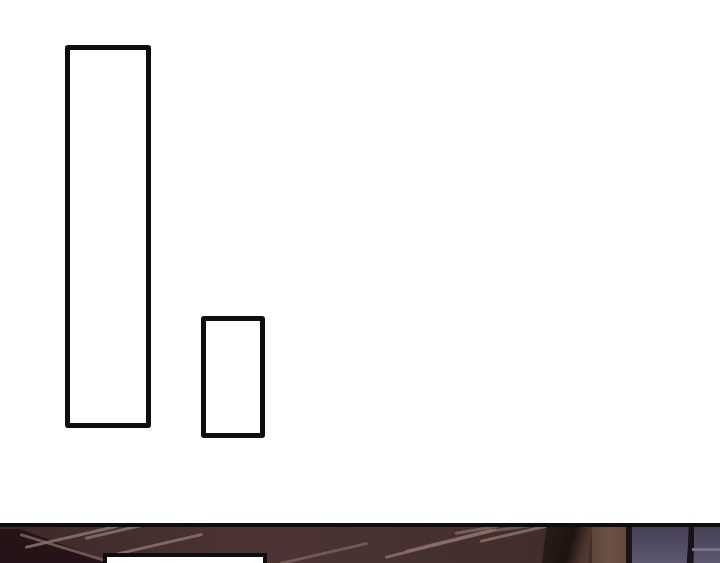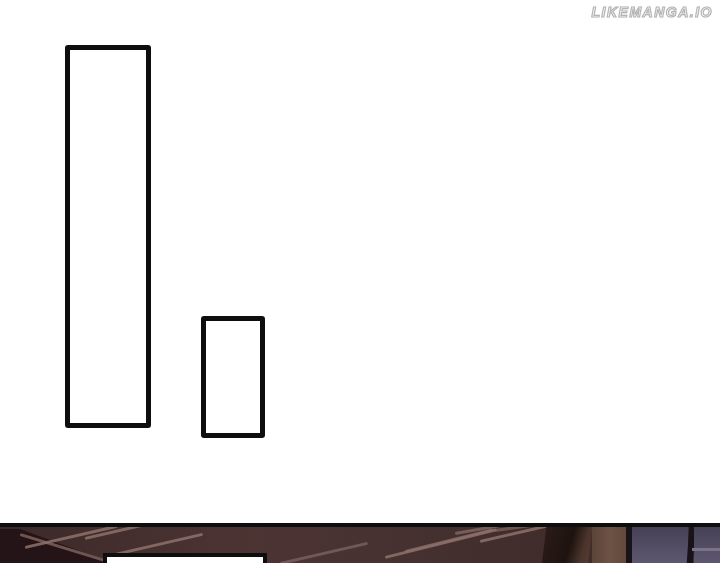--- a/index.html
+++ b/index.html
@@ -132,21 +132,20 @@
     border: 4px solid var(--ink);
     border-bottom: none;
     z-index: 5;
   }
 </style>
 </head>
 <body>
 
 <div class="comic-page">
 
-  <div class="watermark">LIKEMANGA.IO</div>
 
   <div class="bubble bubble-tall"></div>
 
   <div class="bubble bubble-small"></div>
 
   <div class="bottom-panel">
     <div class="corner-wedge"></div>
     <div class="wedge-highlight"></div>
 
     <div class="streak s1"></div>

